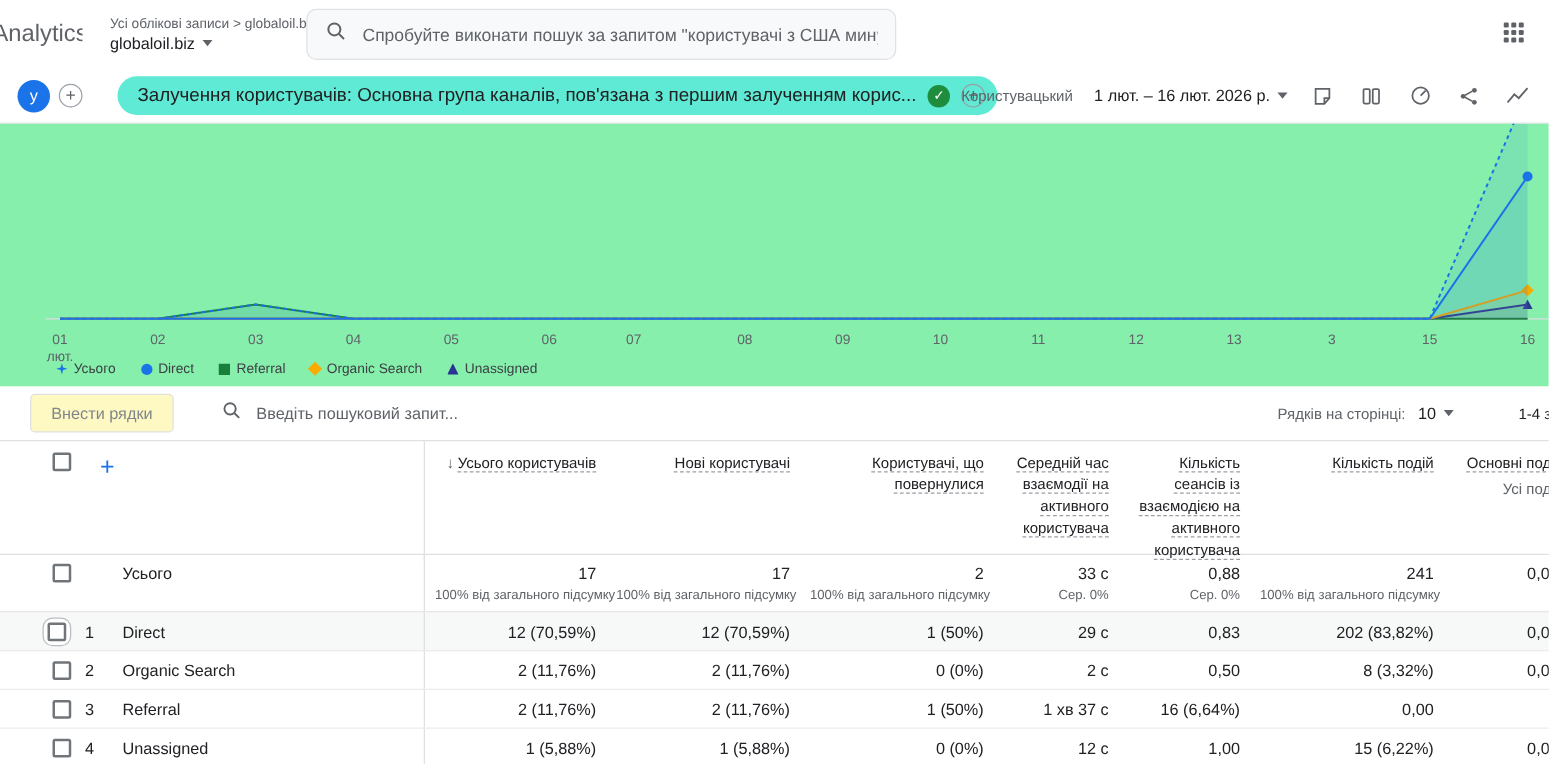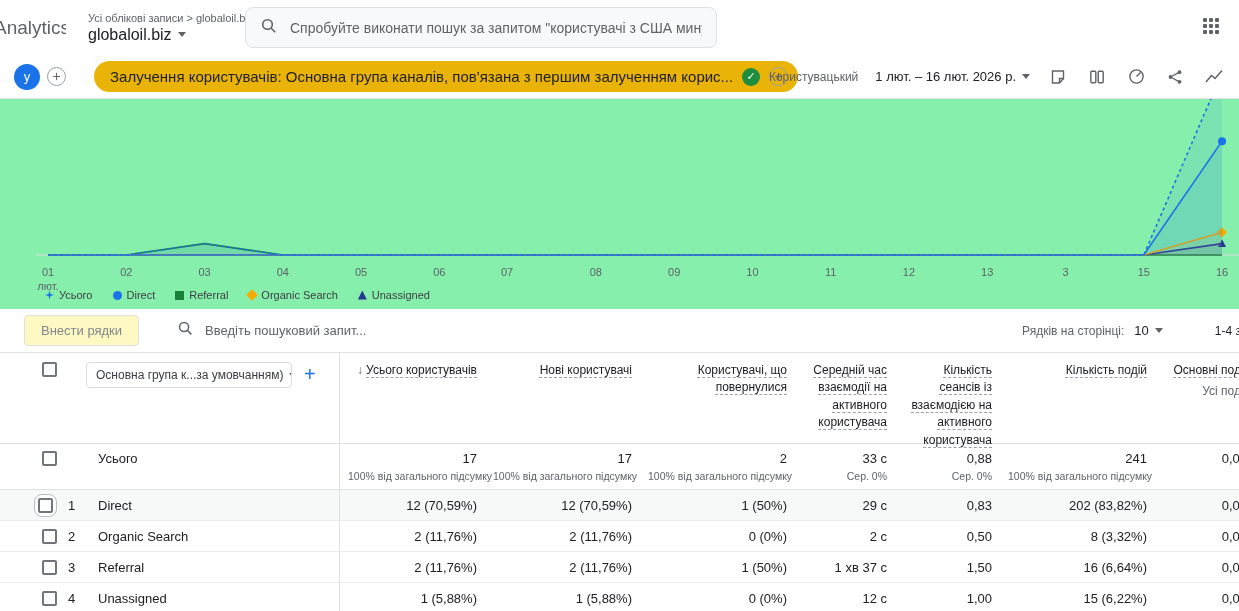--- a/index.html
+++ b/index.html
@@ -5,40 +5,40 @@
   *{box-sizing:border-box;margin:0;padding:0}
   html,body{width:1239px;height:611px;overflow:hidden;background:#fff;color:#202124;
     font-family:"Liberation Sans",sans-serif}
   body{position:relative}
 
   
   .topbar{height:55px;position:relative;display:flex;align-items:center;background:#fff}
   .logo{font-size:19px;color:#5f6368;margin-left:-6px;white-space:nowrap;width:72px;overflow:hidden}
   .acct{margin-left:22px}
   .crumb{font-size:11px;color:#5f6368;white-space:nowrap}
-  .acct-row{display:flex;align-items:center;font-size:16px;color:#202124;margin-top:2px}
+  .acct-row{display:flex;align-items:center;font-size:13px;color:#202124;margin-top:2px}
   .tri{width:0;height:0;border-left:4px solid transparent;border-right:4px solid transparent;
     border-top:5px solid #5f6368;display:inline-block;margin-left:6px}
   .searchbar{position:absolute;left:245px;top:7px;width:472px;height:41px;background:#f8f9fa;
     border:1px solid #dfe1e5;border-radius:8px;display:flex;align-items:center;padding:0 14px;gap:12px}
   .searchbar input{border:none;outline:none;background:transparent;font-size:14px;color:#5f6368;
     width:100%;font-family:inherit}
   .searchbar input::placeholder{color:#5f6368;opacity:1}
   .apps{position:absolute;right:18px;top:18px;width:18px;height:18px;display:grid;
     grid-template-columns:repeat(3,4px);grid-template-rows:repeat(3,4px);gap:2px}
   .apps span{background:#5f6368;border-radius:1px}
 
   
   .reportbar{height:44px;display:flex;align-items:center;position:relative;
     border-bottom:1px solid #e3e3e3;padding-left:14px;background:#fff}
   .avatar{width:26px;height:26px;border-radius:50%;background:#1a73e8;color:#fff;font-size:13px;
     display:flex;align-items:center;justify-content:center;flex:none}
   .addcirc{width:19px;height:19px;border-radius:50%;border:1px solid #9aa0a6;color:#5f6368;
     font-size:14px;line-height:17px;text-align:center;margin-left:7px;flex:none}
-  .titlepill{margin-left:28px;background:#eab308;border-radius:17px;height:31px;display:flex;
+  .titlepill{margin-left:28px;background:#5eead4;border-radius:17px;height:31px;display:flex;
     align-items:center;padding:0 10px 0 16px;gap:9px;max-width:752px}
   .titletext{font-size:15px;white-space:nowrap;overflow:hidden;max-width:660px}
   .okbadge{width:18px;height:18px;border-radius:50%;background:#1e8e3e;color:#fff;font-size:11px;
     display:flex;align-items:center;justify-content:center;flex:none}
   .rb-right{position:absolute;right:0;top:0;height:100%;display:flex;align-items:center;gap:17px;
     padding-right:14px}
   .rtype{font-size:12px;color:#5f6368;white-space:nowrap}
   .daterange{font-size:13px;color:#202124;display:flex;align-items:center;white-space:nowrap}
   .ibtn{width:22px;height:22px;display:flex;align-items:center;justify-content:center;flex:none}
 
@@ -259,24 +259,20 @@
     <span class="pagin">1-4 з 4</span>
   </div>
 </div>
 
 <div>
   <div class="trow thead">
     <div class="tcell cb-cell">
       <span class="checkbox"></span>
     </div>
     <div class="tcell dim-head div-r">
-      <div class="dimsel">
-        <span>Основна група к...за умовчанням)</span>
-        <span class="tri"></span>
-      </div>
       <span class="plusbtn">+</span>
     </div>
 
   <div class="tcell mhead"><span class="sort">↓</span><span class="mlabel">Усього користувачів</span></div>
       <div class="tcell mhead"><span class="mlabel">Нові користувачі</span></div>
       <div class="tcell mhead"><span class="mlabel">Користувачі, що повернулися</span></div>
       <div class="tcell mhead"><span class="mlabel">Середній час взаємодії на активного користувача</span></div>
       <div class="tcell mhead"><span class="mlabel">Кількість сеансів із взаємодією на активного користувача</span></div>
       <div class="tcell mhead"><span class="mlabel">Кількість подій</span></div>
       <div class="tcell mhead"><span class="mlabel">Основні події</span><div class="msub">Усі події</div></div>
@@ -360,21 +356,20 @@
           <span class="checkbox"></span>
         </div>
         <div class="tcell div-r">
           <span class="ridx">3</span>
           <span class="rname">Referral</span>
         </div>
         <div class="tcell mval">2 (11,76%)</div>
         <div class="tcell mval">2 (11,76%)</div>
         <div class="tcell mval">1 (50%)</div>
         <div class="tcell mval">1 хв 37 с</div>
-        <div class="tcell mval">1,50</div>
         <div class="tcell mval">16 (6,64%)</div>
         <div class="tcell mval">0,00</div>
       </div>
       <div class="trow drow">
         <div class="tcell cb-cell">
           <span class="checkbox"></span>
         </div>
         <div class="tcell div-r">
           <span class="ridx">4</span>
           <span class="rname">Unassigned</span>

